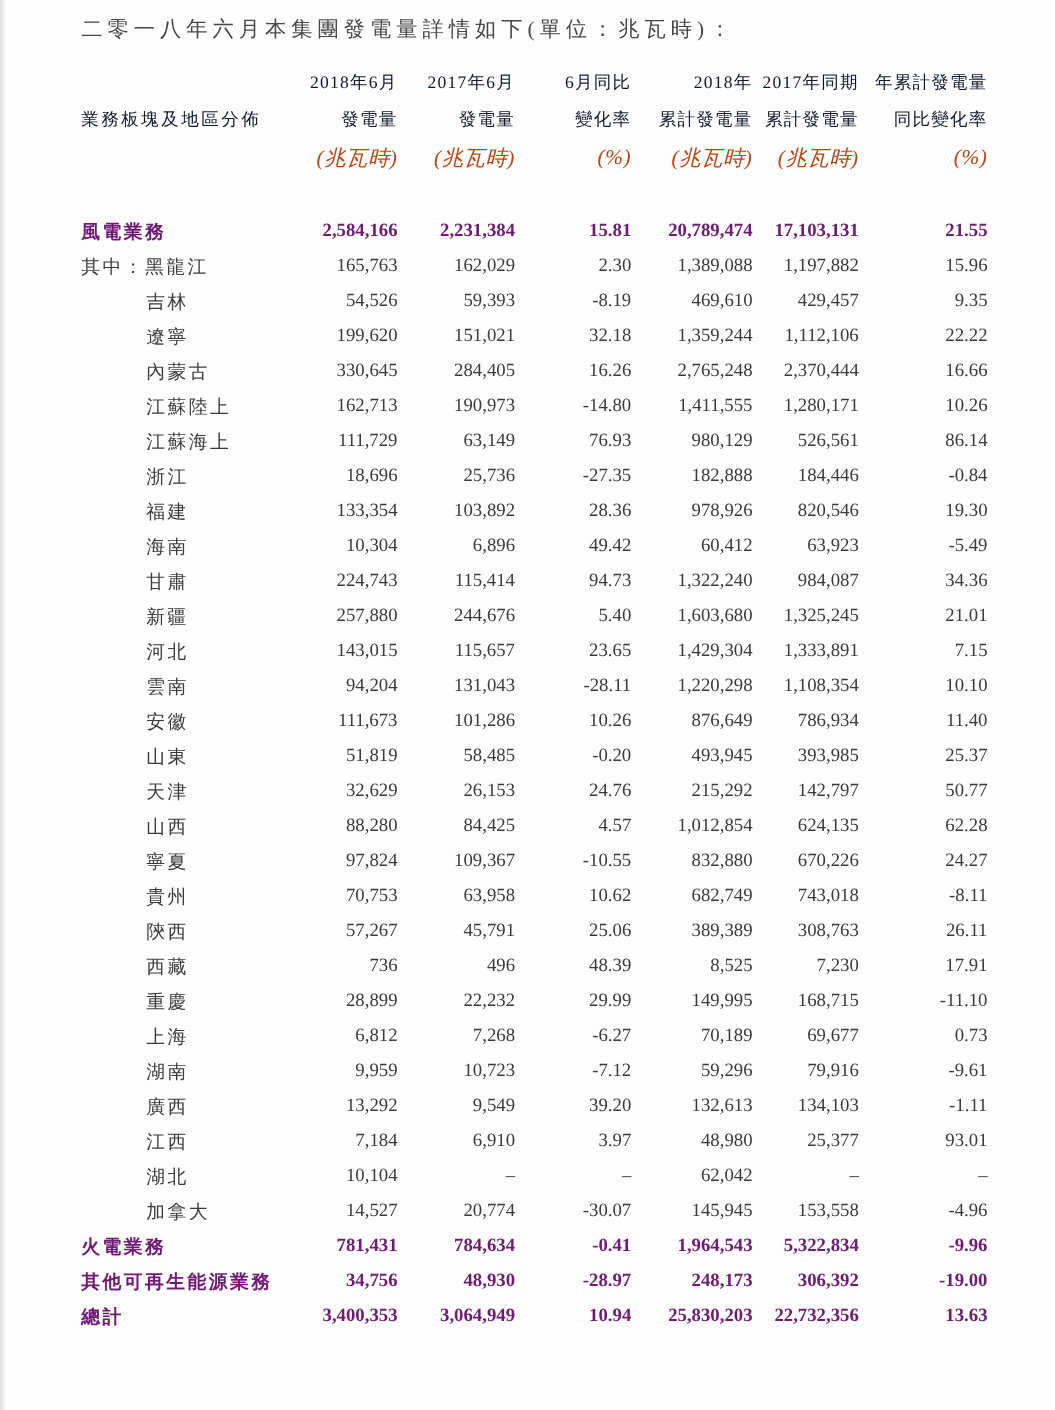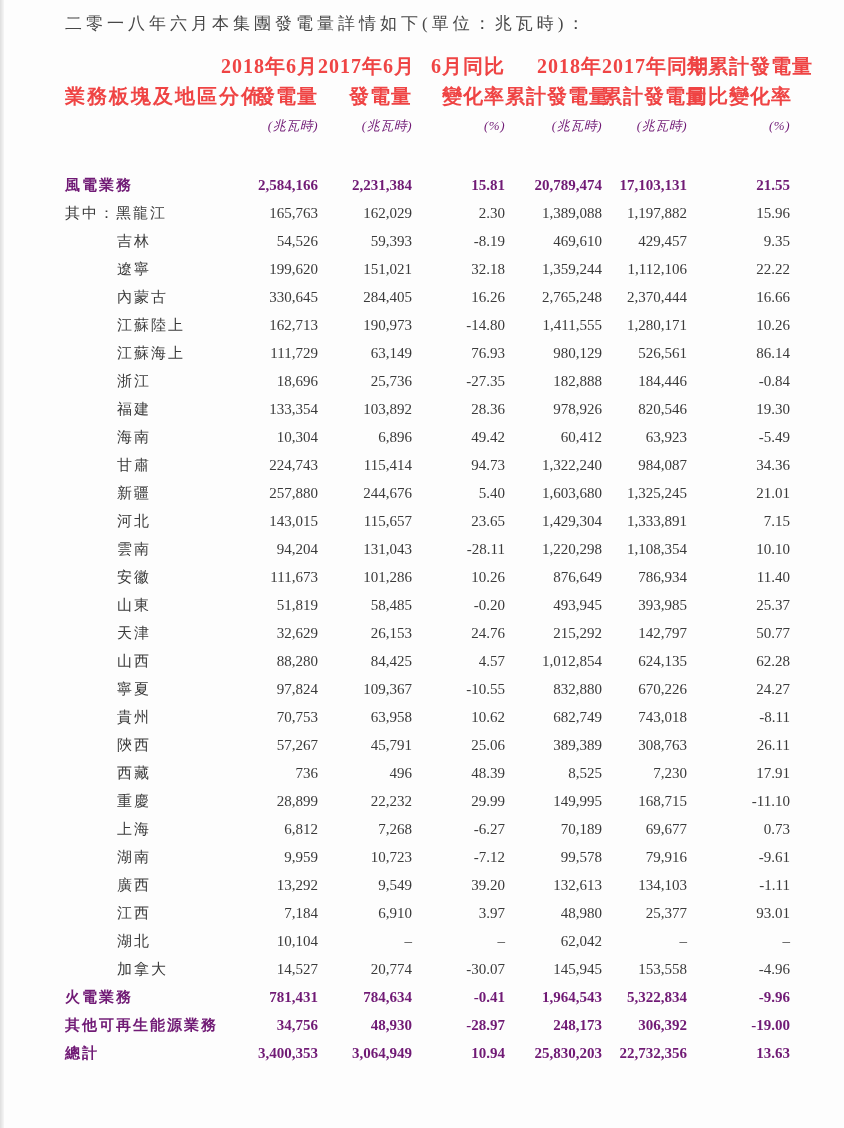--- a/index.html
+++ b/index.html
@@ -29,35 +29,35 @@
     width: 725px;
   }
   col.c1 { width: 150px; }
   col.c2 { width: 103px; }
   col.c3 { width: 94px; }
   col.c4 { width: 93px; }
   col.c5 { width: 97px; }
   col.c6 { width: 85px; }
   col.c7 { width: 103px; }
   thead th {
-    font-size: 20px;
-    font-weight: bold;
-    color: #ef4444;
+    font-size: 14px;
+    font-weight: normal;
+    color: #0f172a;
     height: 30px;
     padding: 0;
     vertical-align: middle;
     white-space: nowrap;
   }
   thead th.num { text-align: right; letter-spacing: 1px; }
   thead th.c1  { text-align: left; letter-spacing: 2px; overflow: visible; }
   thead tr.units th {
     font-style: italic;
     font-weight: normal;
-    font-size: 13px;
-    color: #701a75;
+    font-size: 17px;
+    color: #c2410c;
     letter-spacing: 0.5px;
   }
   tbody td {
     font-size: 15px;
     height: 28px;
     padding: 0;
     vertical-align: middle;
     white-space: nowrap;
   }
   tbody tr.spacer td { height: 30px; }
@@ -332,21 +332,21 @@
           <td class="num">-6.27</td>
           <td class="num">70,189</td>
           <td class="num">69,677</td>
           <td class="num">0.73</td>
         </tr>
         <tr>
           <td class="c1 indent"><span>湖南</span></td>
           <td class="num">9,959</td>
           <td class="num">10,723</td>
           <td class="num">-7.12</td>
-          <td class="num">99,578</td>
+          <td class="num">59,296</td>
           <td class="num">79,916</td>
           <td class="num">-9.61</td>
         </tr>
         <tr>
           <td class="c1 indent"><span>廣西</span></td>
           <td class="num">13,292</td>
           <td class="num">9,549</td>
           <td class="num">39.20</td>
           <td class="num">132,613</td>
           <td class="num">134,103</td>

